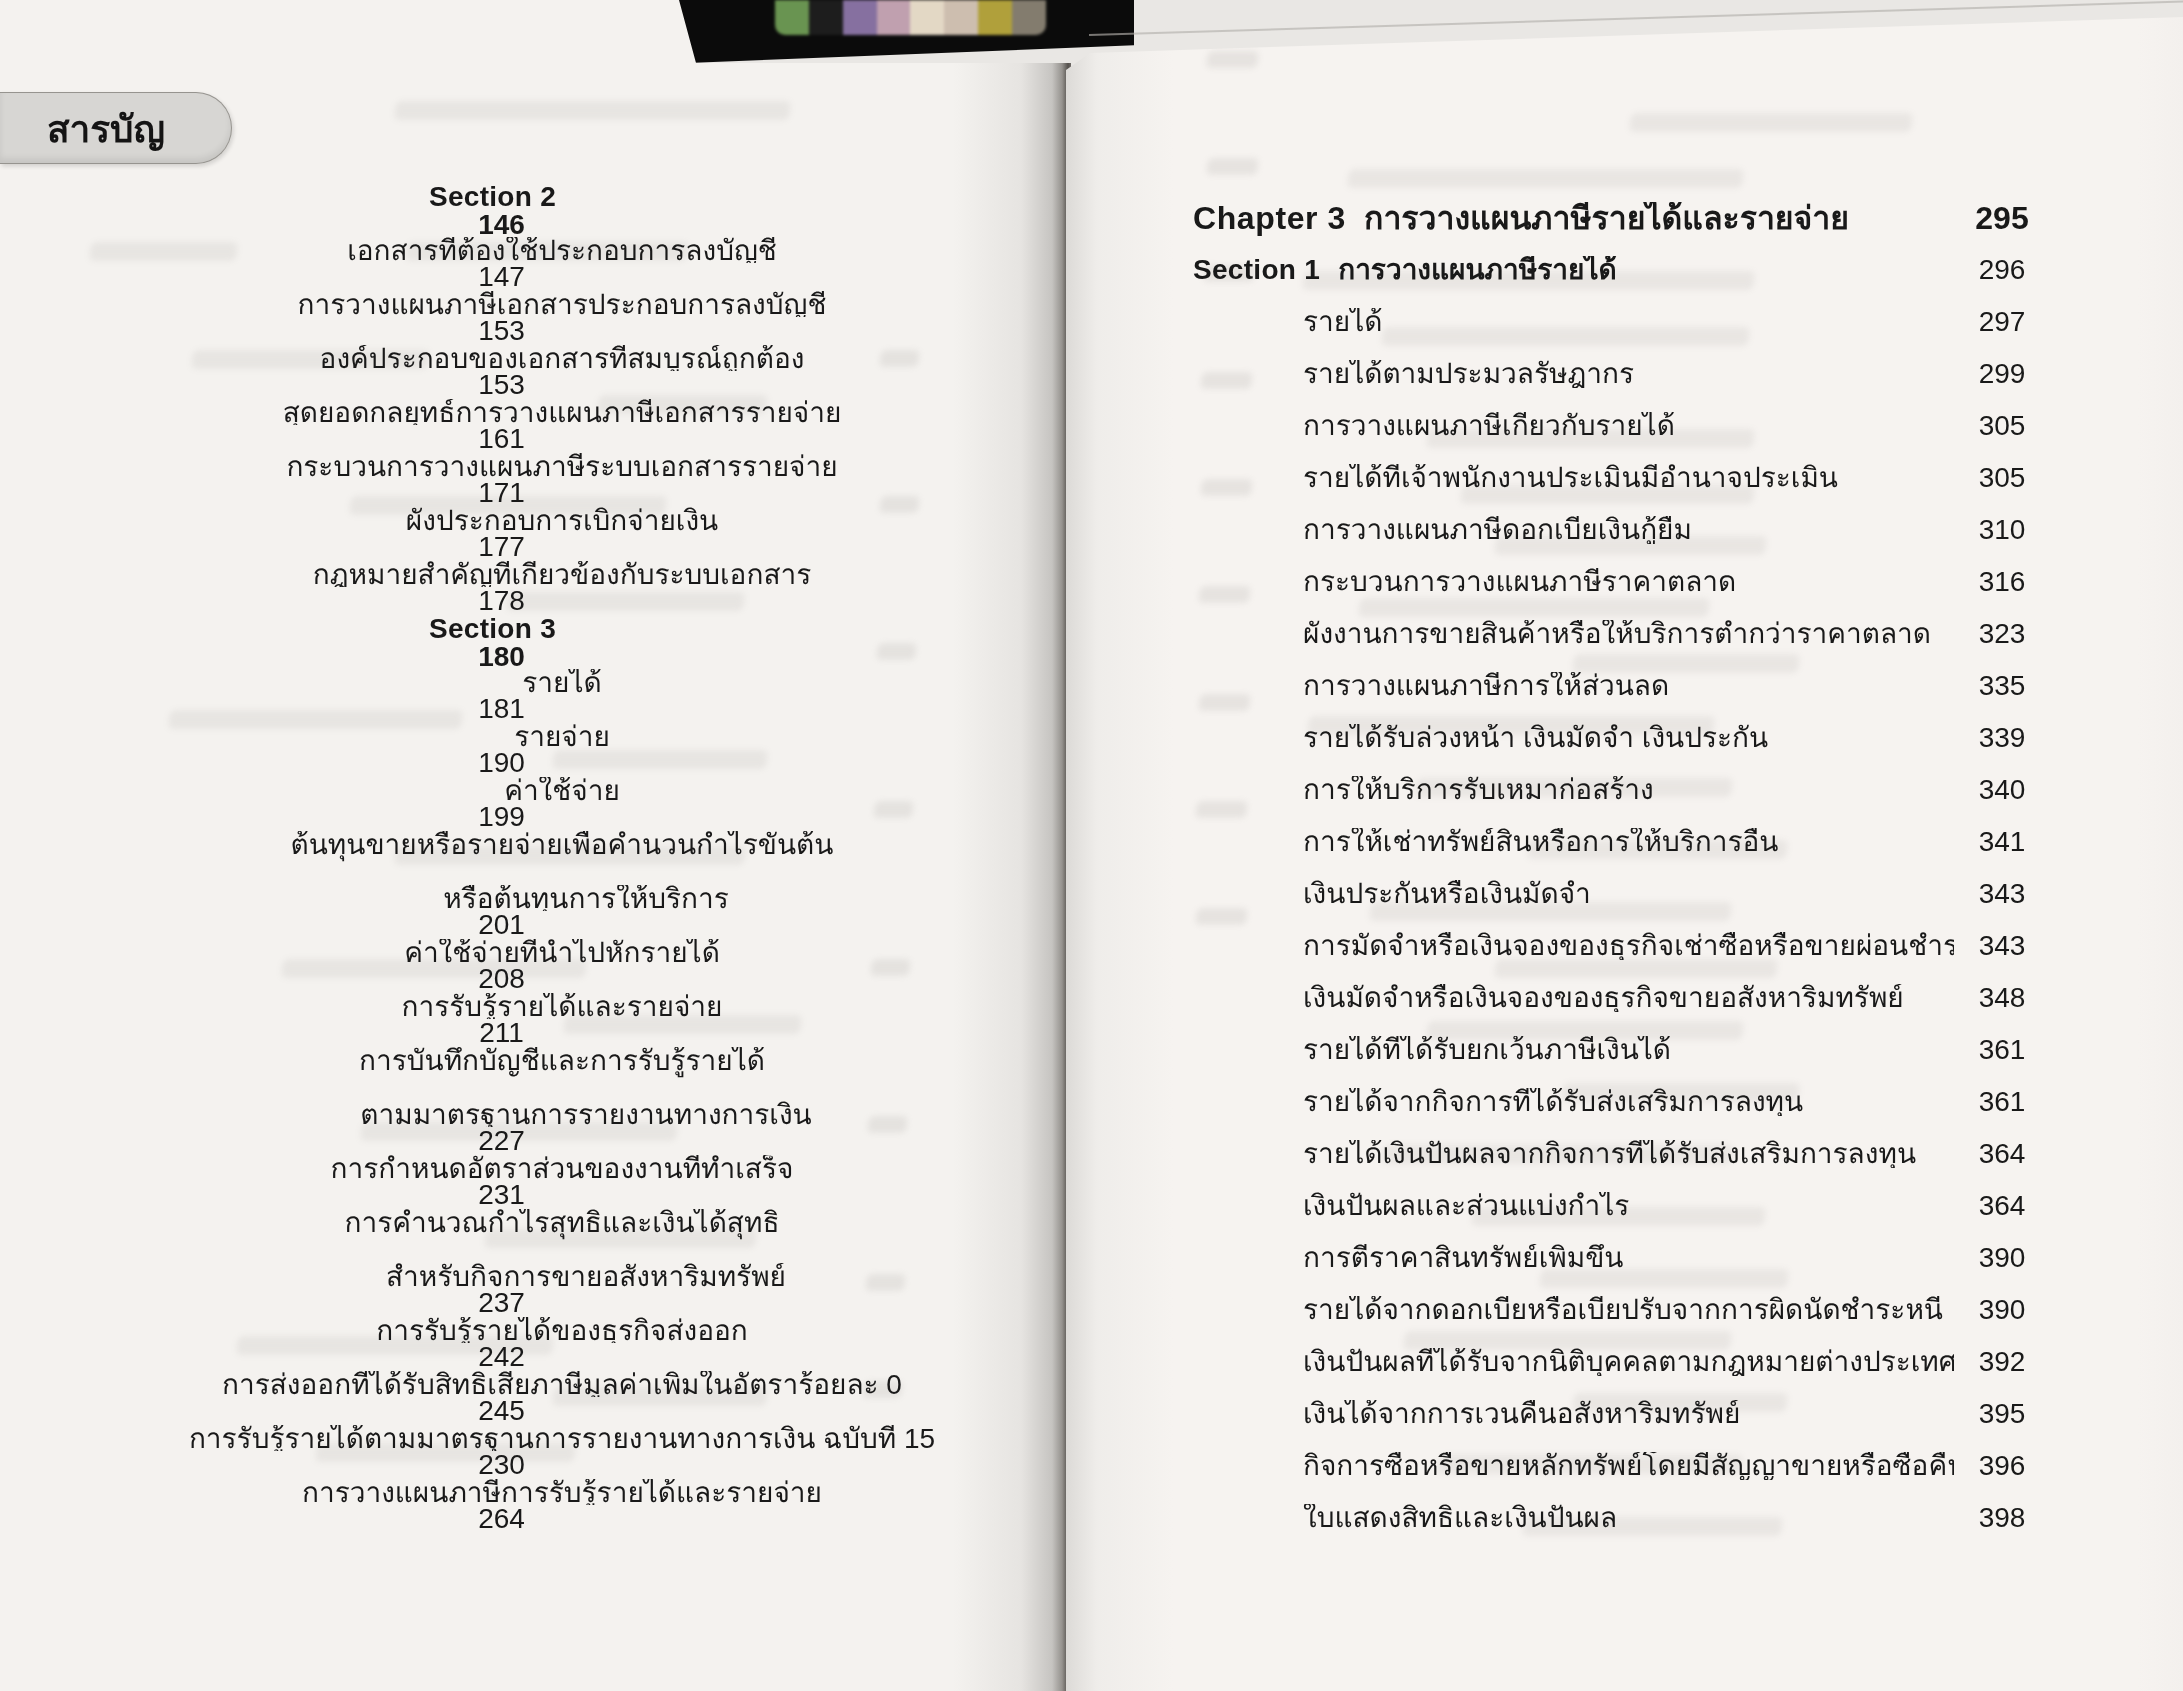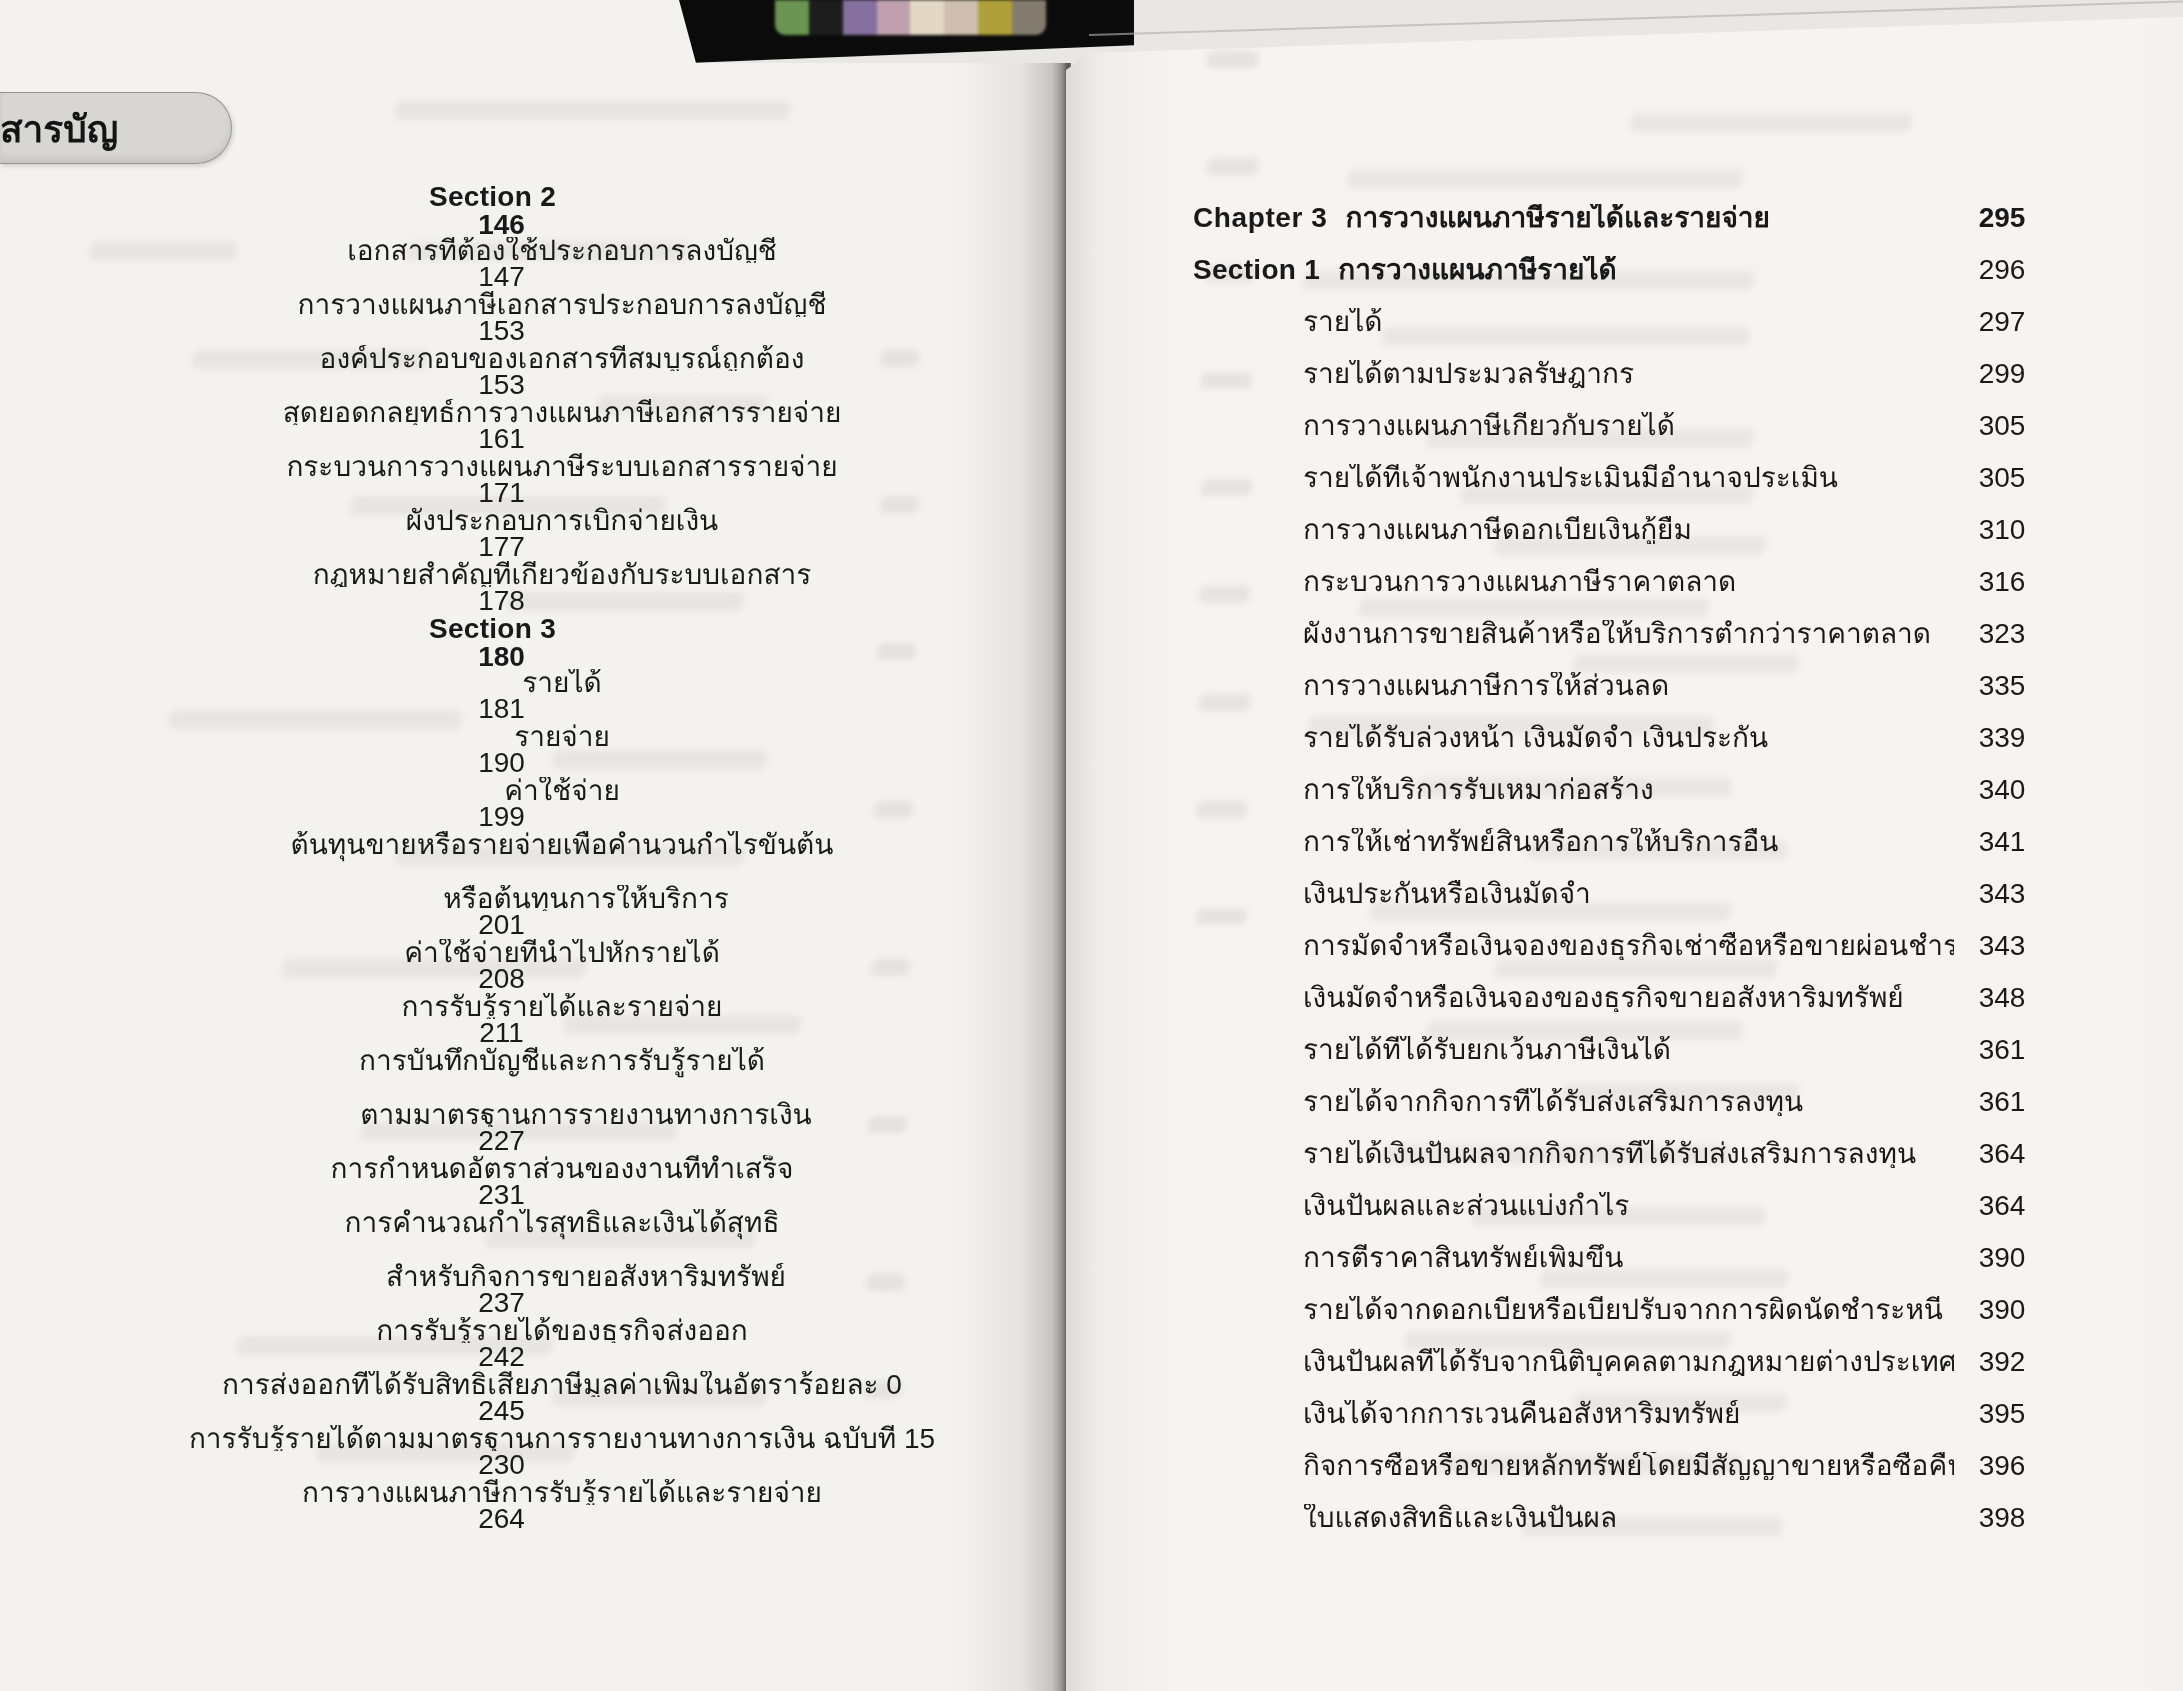--- a/index.html
+++ b/index.html
@@ -36,38 +36,38 @@
     position:absolute;left:1089px;top:34px;width:1097px;height:1.7px;z-index:3;
     background:#b3b0ac;opacity:.65;
     transform:rotate(-1.75deg);transform-origin:left center;
   }
   
   .toc-tab{
     position:absolute;left:0;top:92px;width:232px;height:72px;
     background:#d7d6d3;
     border:1.7px solid #96948f;border-left:none;
     border-radius:0 39px 39px 0;
-    display:flex;align-items:center;justify-content:flex-start;
+    display:flex;align-items:center;justify-content:center;
     padding-right:19px;
     box-shadow:inset 0 -4.5px 6.8px rgba(0,0,0,.08), 1.7px 2.3px 4.5px rgba(0,0,0,.14);
     font-size:37px;font-weight:700;color:#141414;
   }
   
   .toc{position:absolute;}
   #left-toc{left:65px;top:183px;width:873px;}
   #right-toc{left:127px;top:192px;width:857px;} 
   .toc-row{display:flex;align-items:center;font-size:28px;line-height:1;}
   #left-toc .toc-row{height:54px;flex-direction:column;}
   #right-toc .toc-row{height:52px;}
   .prefix{flex:none;font-weight:700;margin-right:18px;letter-spacing:0.3px;}
   .label{flex:1;white-space:nowrap;overflow:hidden;}
   .pagenum{flex:none;min-width:96px;text-align:center;}
   .bold-label .label{font-weight:700;}
   .bold-page .pagenum{font-weight:700;}
-  #right-toc .toc-row.style-chapter{font-size:28px;}
+  #right-toc .toc-row.style-chapter{font-size:32px;}
   #right-toc .toc-row.style-chapter .prefix{letter-spacing:0.6px;}
   #left-toc .indent-1 .label{padding-left:121px;}
   #left-toc .indent-2 .label{padding-left:169px;}
   #right-toc .indent-1 .label{padding-left:110px;}
   
   .ghost{
     position:absolute;height:19px;background:#96928e;border-radius:5.6px;
     opacity:.13;filter:blur(3.4px);transform:skewX(-6deg);
   }
   .ghost.num{height:17px;opacity:.16;}

